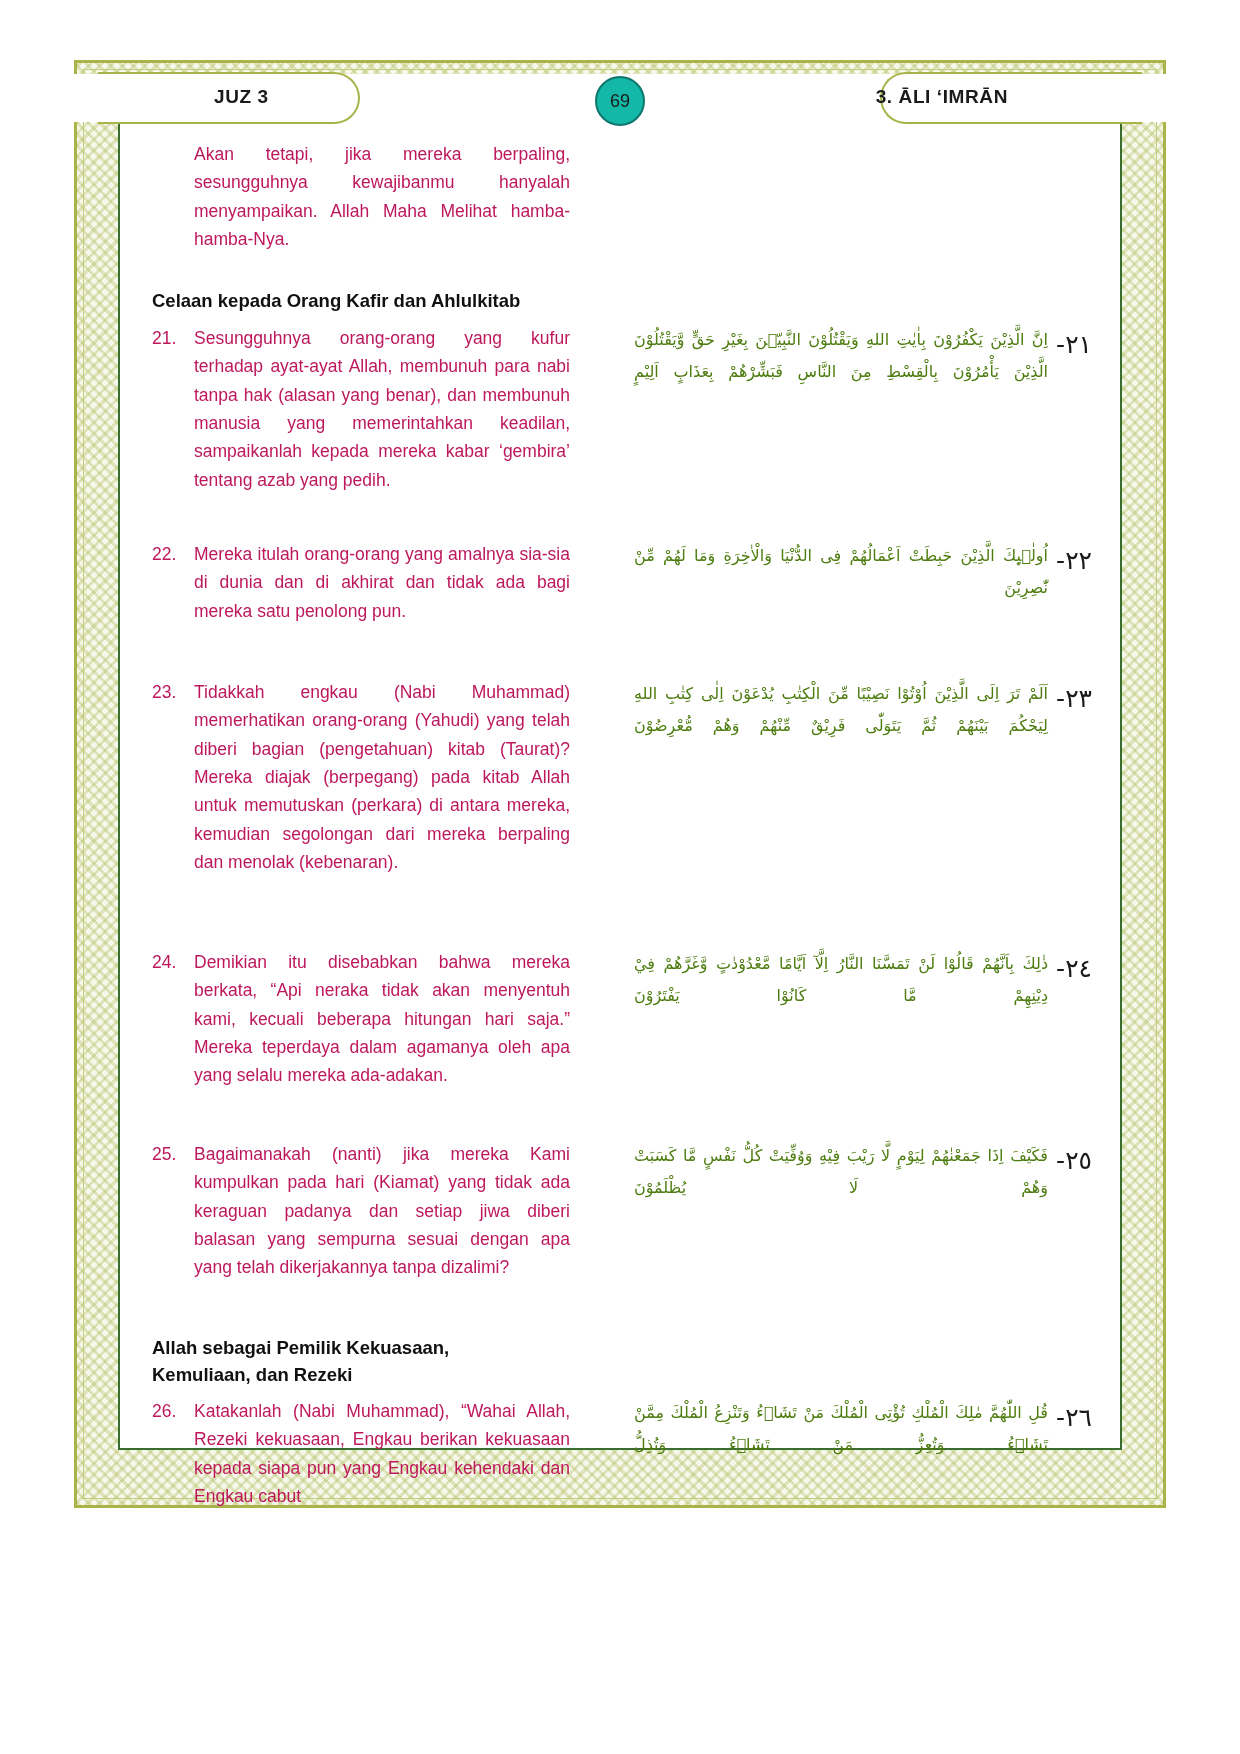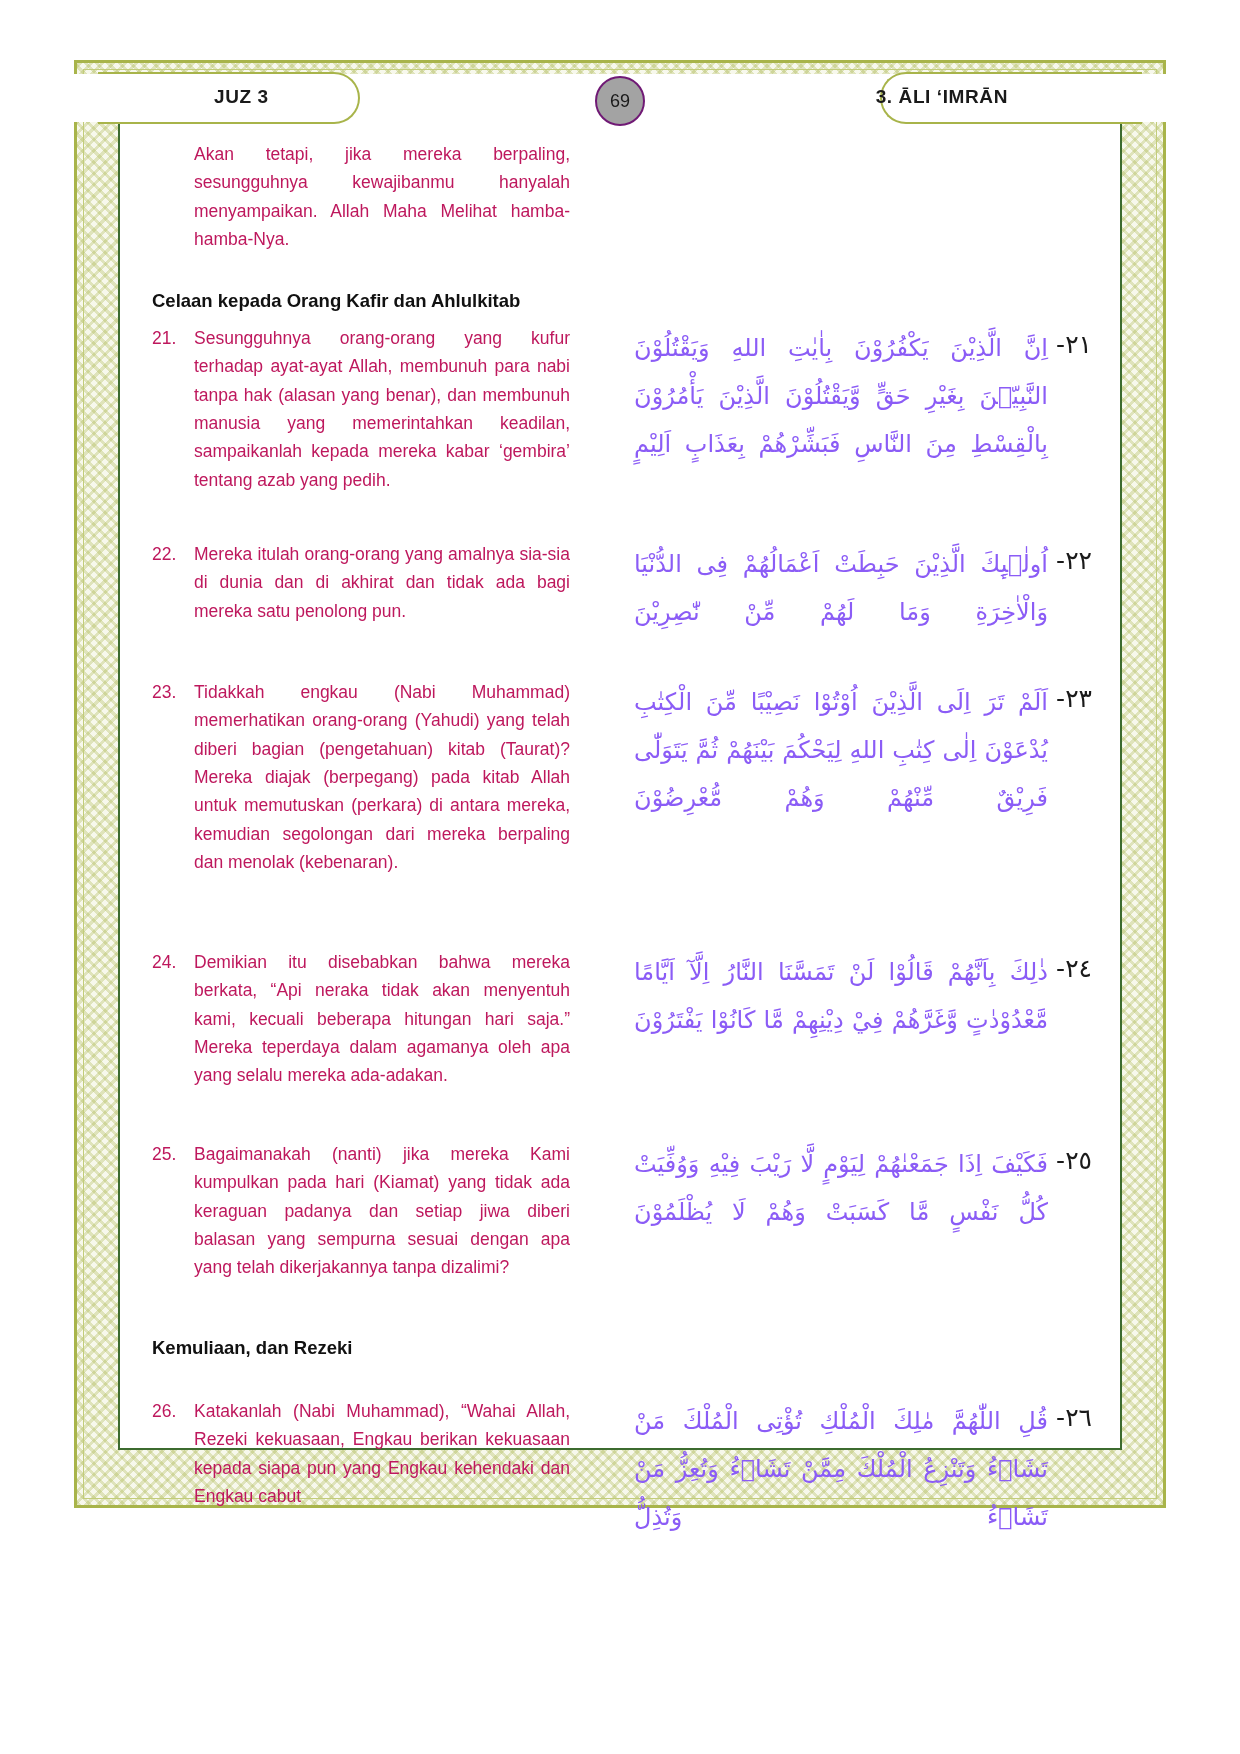--- a/index.html
+++ b/index.html
@@ -103,22 +103,22 @@
   .hdr-surah { right: 158px; }
 
   .hdr-page-circle {
     position: absolute;
     left: 50%;
     top: 16px;
     transform: translateX(-50%);
     width: 46px;
     height: 46px;
     border-radius: 50%;
-    border: 2px solid #701a75;
-    background: #a3a3a3;
+    border: 2px solid #0f766e;
+    background: #14b8a6;
     display: flex;
     align-items: center;
     justify-content: center;
     font-size: 18px;
     color: #1a1a1a;
   }
 
   
   .content {
     position: absolute;
@@ -176,23 +176,23 @@
     right: 0;
     top: 0;
     width: 458px;
     direction: rtl;
   }
   .ar-line {
     font-family: "DejaVu Sans", sans-serif;
     direction: rtl;
     text-align: justify;
     text-align-last: justify;
-    font-size: 24px;
+    font-size: 16px;
     line-height: 2.0;
-    color: #8b5cf6;
+    color: #4d7c0f;
   }
   .ar-wrap {
     display: flex;
     direction: rtl;
     align-items: flex-start;
   }
   .ar-wrap .vnum {
     flex: 0 0 44px;
     font-family: "DejaVu Sans", sans-serif;
     font-size: 25px;
@@ -307,20 +307,21 @@
       <div class="right">
         <div class="ar-wrap">
           <div class="vnum">٢٥-</div>
           <div class="vtext ar-line">فَكَيْفَ اِذَا جَمَعْنٰهُمْ لِيَوْمٍ لَّا رَيْبَ فِيْهِ وَوُفِّيَتْ كُلُّ نَفْسٍ مَّا كَسَبَتْ وَهُمْ لَا يُظْلَمُوْنَ</div>
         </div>
       </div>
     </div>
 
     <div class="row" style="top:1195px;">
       <div class="left">
+        <div class="heading">Allah sebagai Pemilik Kekuasaan,</div>
         <div class="heading">Kemuliaan, dan Rezeki</div>
       </div>
     </div>
 
     <div class="row" style="top:1257px;">
       <div class="left">
         <div class="para">
           <div class="num">26.</div>
           <div class="body">Katakanlah (Nabi Muhammad), “Wahai Allah, Rezeki kekuasaan, Engkau berikan kekuasaan kepada siapa pun yang Engkau kehendaki dan Engkau cabut</div>
         </div>

